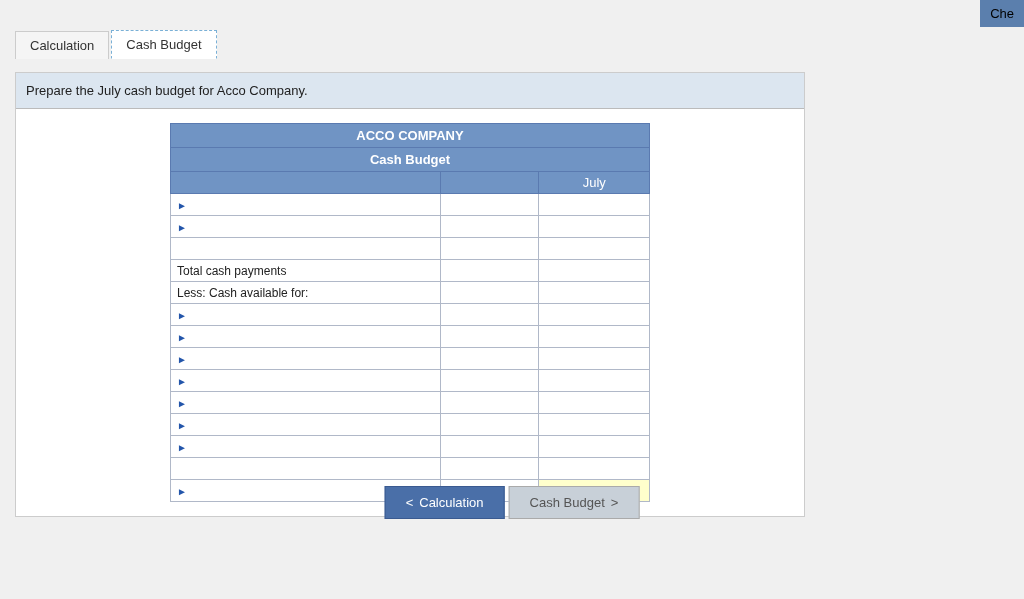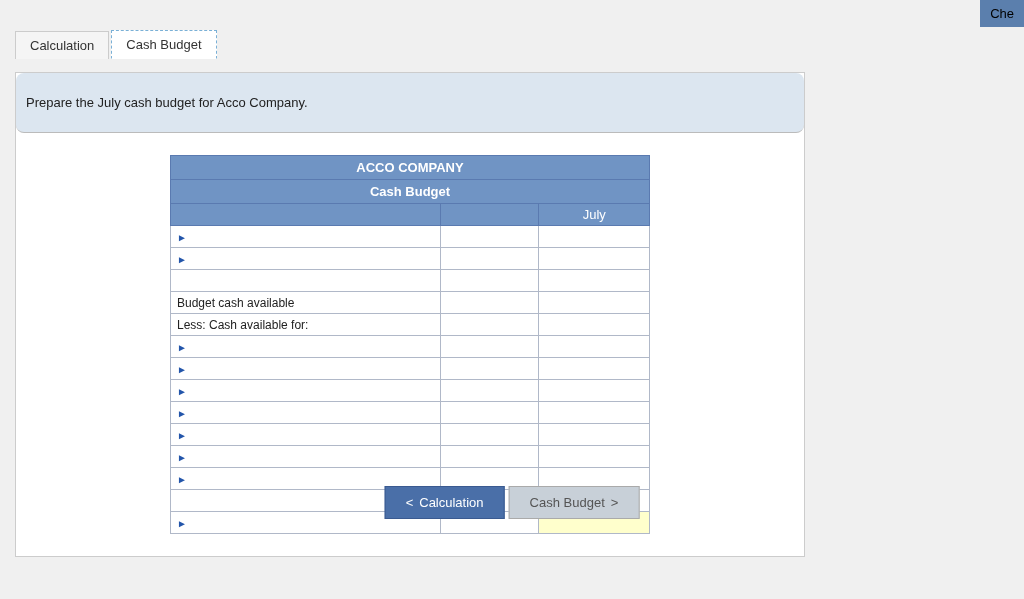--- a/index.html
+++ b/index.html
@@ -59,30 +59,29 @@
       top: 72px;
       left: 15px;
       width: 790px;
       background: white;
       border: 1px solid #ccc;
     }
 
     
     .instruction-bar {
       background: #dce6f0;
-      padding: 22px 10px;
+      padding: 10px 10px;
       font-size: 13px;
       color: #222;
       border-bottom: 1px solid #bbb;
-      border-radius: 8px;
     }
 
     
     .table-container {
-      padding: 12px;
+      padding: 4px;
     }
 
     
     .budget-table {
       width: 480px;
       margin: 10px auto;
       border-collapse: collapse;
     }
 
     .budget-table .header-company {
@@ -234,21 +233,21 @@
         <td class="value-cell"></td>
       </tr>
 
       <tr>
         <td class="label-cell"></td>
         <td class="input-cell"></td>
         <td class="value-cell"></td>
       </tr>
 
       <tr>
-        <td class="label-cell">Budget cash available</td>
+        <td class="label-cell">Total cash payments</td>
         <td class="input-cell"></td>
         <td class="value-cell"></td>
       </tr>
 
       <tr>
         <td class="label-cell">Less: Cash available for:</td>
         <td class="input-cell"></td>
         <td class="value-cell"></td>
       </tr>
 

